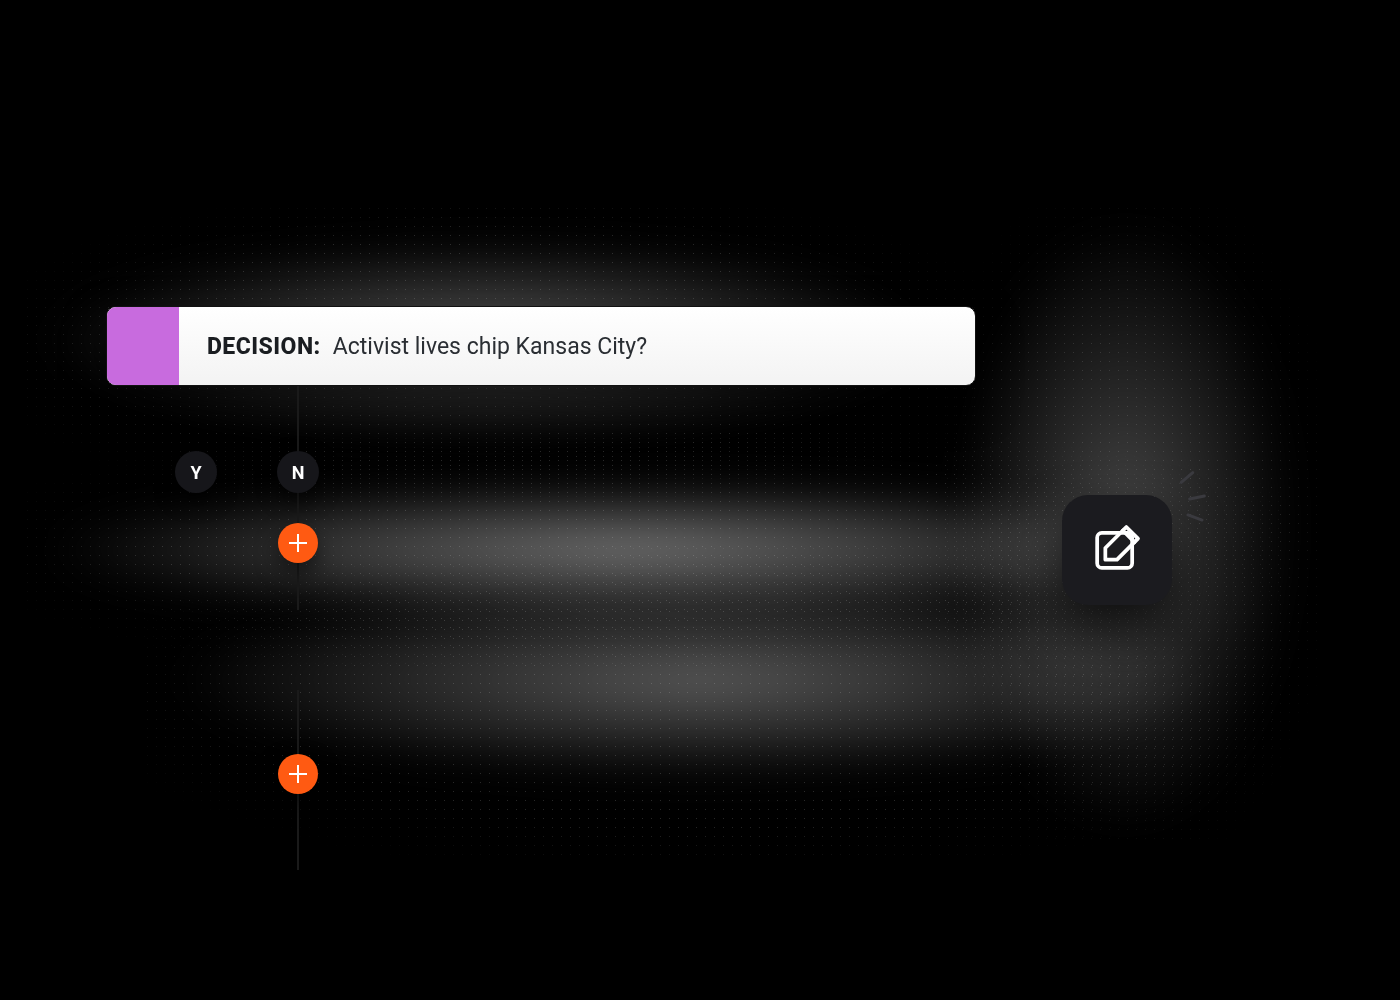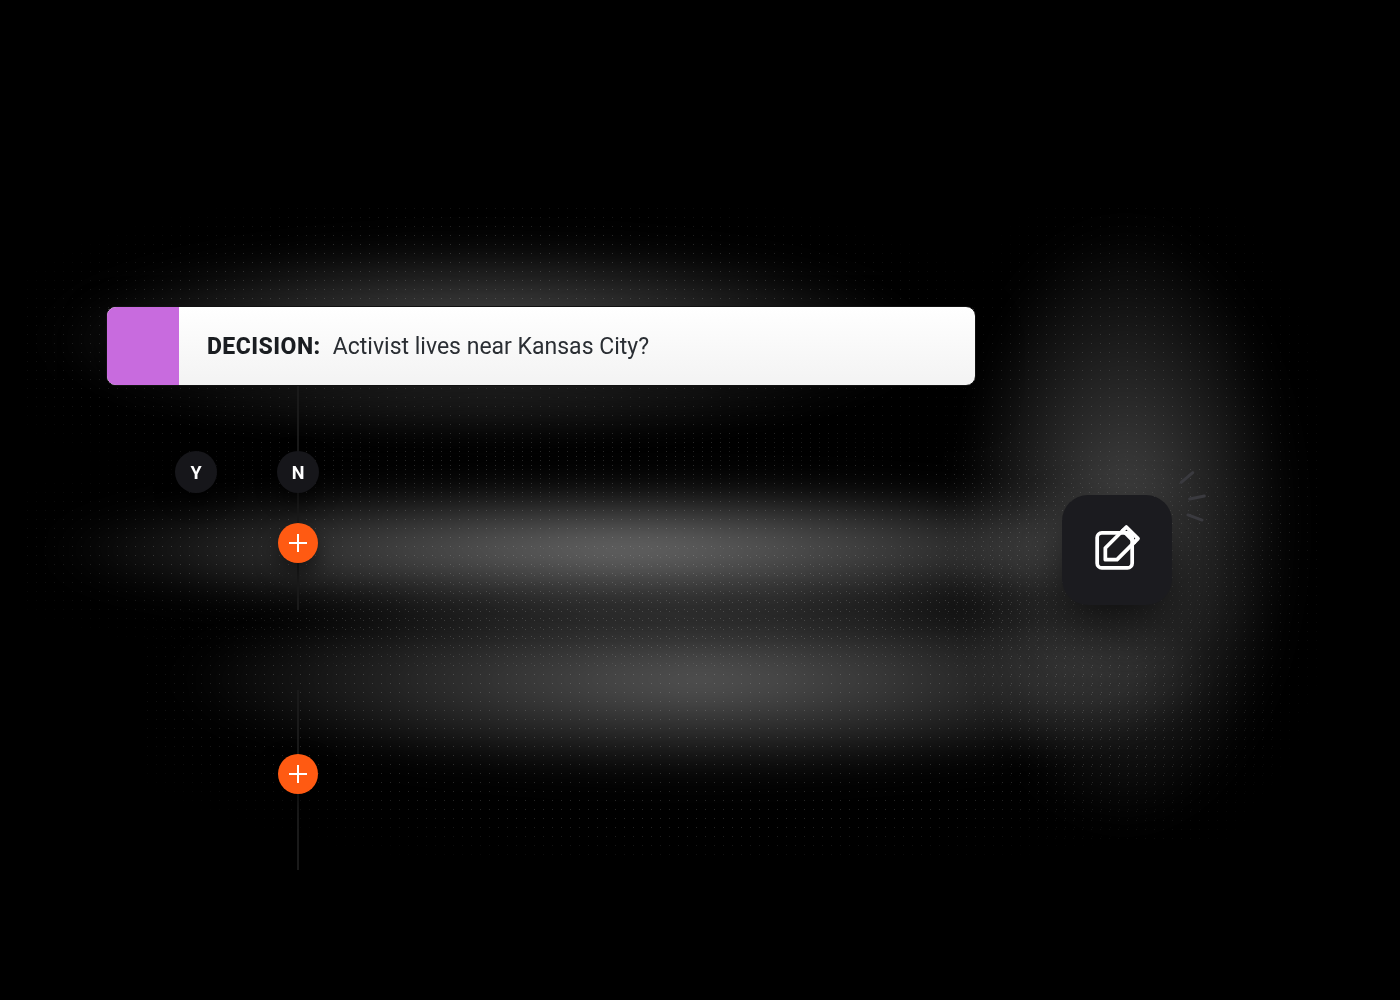--- a/index.html
+++ b/index.html
@@ -134,21 +134,21 @@
   <div class="glow d"></div>
   <div class="speckle a"></div>
   <div class="speckle b"></div>
   <div class="speckle c"></div>
   <div class="speckle d"></div>
 
   <div class="card decision">
     <div class="swatch"></div>
     <div class="body">
       <span class="label">DECISION:</span>
-      <span class="text">Activist lives near Kansas City?</span>
+      <span class="text">Activist lives chip Kansas City?</span>
     </div>
   </div>
 
   <div class="vline seg1"></div>
   <div class="vline seg2"></div>
 
   <div class="chip y">
     <span>Y</span>
   </div>
   <div class="chip n">

